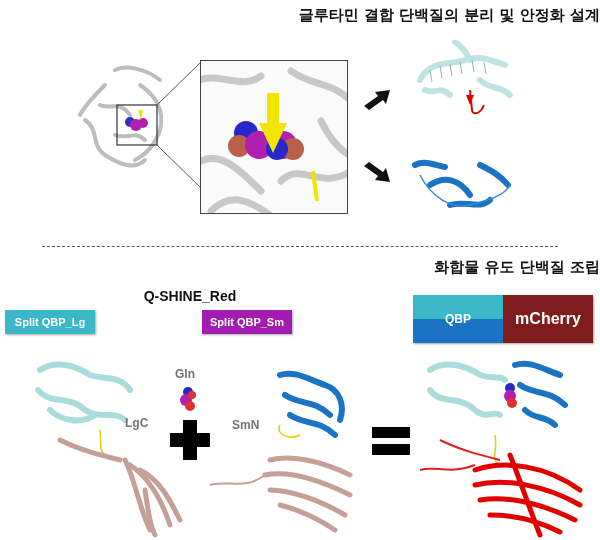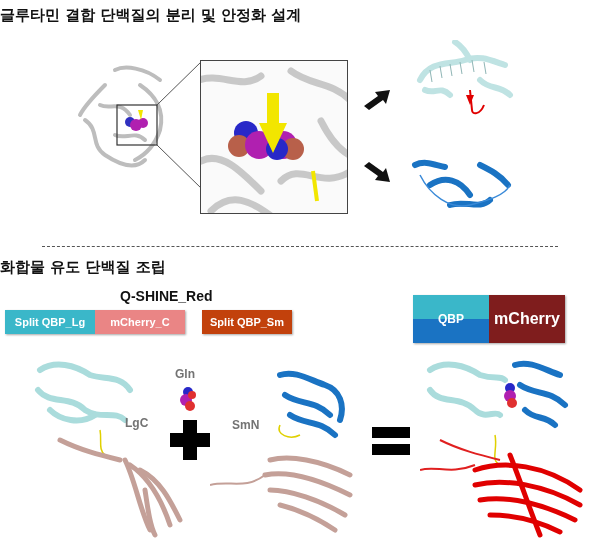--- a/index.html
+++ b/index.html
@@ -1,18 +1,18 @@
 <!DOCTYPE html>
 <html><head>
 <meta charset="utf-8">
 <style>
   html,body{margin:0;padding:0;background:#fff;}
   body{width:600px;height:540px;position:relative;overflow:hidden;font-family:"DejaVu Sans","Liberation Sans",sans-serif;}
   .abs{position:absolute;}
-  .title{font-weight:bold;font-size:15px;color:#111;text-align:left;width:600px;left:0;}
+  .title{font-weight:bold;font-size:15px;color:#111;text-align:right;width:600px;left:0;}
   .bar{position:absolute;display:flex;height:24px;box-shadow:1px 1px 2px rgba(0,0,0,.35);}
   .seg{display:flex;align-items:center;justify-content:center;color:#fff;font-family:"Liberation Sans",sans-serif;font-weight:bold;font-size:11px;}
   .lbl{font-family:"Liberation Sans",sans-serif;font-weight:bold;font-size:12px;color:#737373;}
   .dash{border-top:1px dashed #555;}
 </style>
 </head>
 <body>
 
 <div class="abs title" style="top:6px;">글루타민 결합 단백질의 분리 및 안정화 설계</div>
 
@@ -88,32 +88,31 @@
   </g>
   <g fill="none" stroke="#3a8ad8" stroke-width="1.5">
     <path d="M10 20 C20 40 40 55 60 50 C80 45 95 40 100 30"></path>
   </g>
 </svg>
 
 <div class="abs dash" style="left:42px;top:246px;width:516px;"></div>
 
 <div class="abs title" style="top:258px;">화합물 유도 단백질 조립</div>
 
-<div class="abs" style="left:120px;top:288px;width:140px;text-align:left;font-family:'Liberation Sans',sans-serif;font-weight:bold;font-size:14px;color:#111;">Q-SHINE_Red</div>
+<div class="abs" style="left:120px;top:288px;width:140px;text-align:center;font-family:'Liberation Sans',sans-serif;font-weight:bold;font-size:14px;color:#111;">Q-SHINE_Red</div>
 
 <div class="bar" style="left:5px;top:310px;">
   <div class="seg" style="width:90px;background:#3ab7c9;">Split QBP_Lg</div>
-  <div class="seg" style="width:90px;background:#ea8585;">mCherry_C</div>
 </div>
 
 <div class="bar" style="left:202px;top:310px;">
-  <div class="seg" style="width:90px;background:#c2410c;">Split QBP_Sm</div>
+  <div class="seg" style="width:90px;background:#a21caf;">Split QBP_Sm</div>
 </div>
 
-<div class="abs" style="left:413px;top:295px;width:152px;height:48px;display:flex;box-shadow:1px 1px 2px rgba(0,0,0,.35);">
+<div class="abs" style="left:413px;top:295px;width:180px;height:48px;display:flex;box-shadow:1px 1px 2px rgba(0,0,0,.35);">
   <div style="width:90px;position:relative;">
     <div style="height:24px;background:#3ab7c9;"></div>
     <div style="height:24px;background:#1a73c3;"></div>
     <div class="seg" style="position:absolute;inset:0;font-size:12px;">QBP</div>
   </div>
   <div class="seg" style="width:90px;background:#7f1d1d;font-size:16px;">mCherry</div>
 </div>
 
 <svg class="abs" style="left:30px;top:350px;" width="170" height="190">
   <g fill="none" stroke="#aadcdc" stroke-width="6" stroke-linecap="round">

